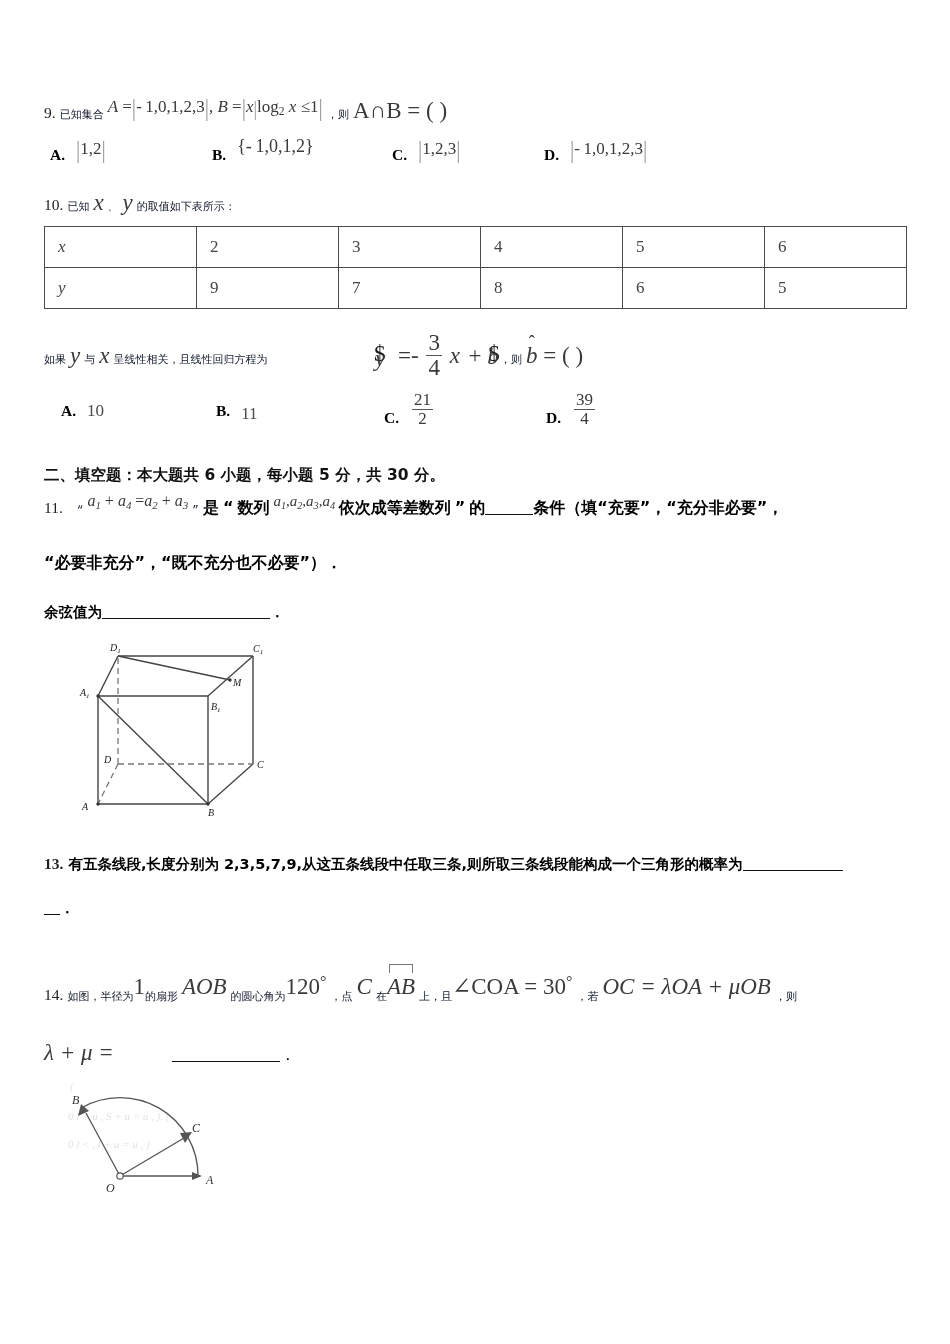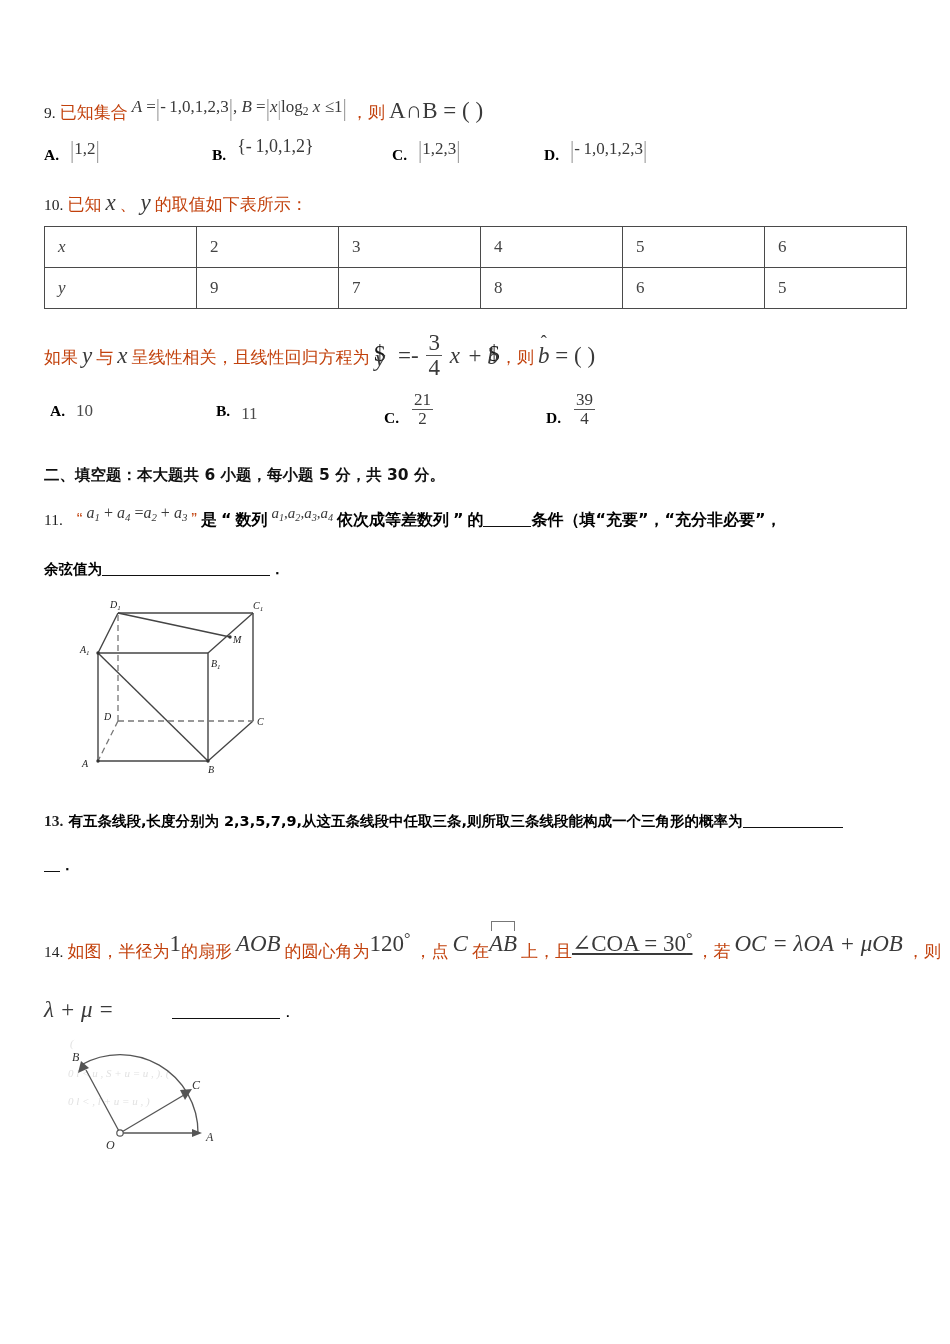--- a/index.html
+++ b/index.html
@@ -23,23 +23,23 @@
   }
   .content {
     position: absolute;
     left: 44px;
     top: 88px;
     width: 866px;
   }
 
   
   .cn {
-    font-family: Liberation Sans, sans-serif;
-    font-size: 17px;
-    color: #c2410c;
+    font-family: Liberation Mono, monospace;
+    font-size: 11px;
+    color: #0f172a;
   }
   .qnum {
     font-family: "Liberation Serif", serif;
     font-size: 15.5px;
     color: #222;
   }
   .mi {
     font-family: "Liberation Serif", "DejaVu Serif", serif;
     font-style: italic;
     color: #3a3a3a;
@@ -194,22 +194,21 @@
   .section-head {
     margin-top: 30px;
     font-family: "DejaVu Sans", "Liberation Sans", sans-serif;
     font-weight: bold;
     font-size: 15.5px;
     color: #111;
   }
 
   
   .q11 {
-    margin-top: 16px;
-    line-height: 35px;
+    line-height: 44px;
   }
   .q11 .l1 { white-space: nowrap; }
   .q11 .l2 { margin-top: 6px; }
   .blank-s {
     display: inline-block;
     width: 48px;
     border-bottom: 1.4px solid #111;
     vertical-align: -2px;
   }
   .bold-cn {
@@ -307,21 +306,21 @@
       <span class="inline-math math">
         <span class="mi">A</span> <span class="mn">=</span><span class="setb">|</span><span class="mn">- 1,0,1,2,3</span><span class="setb">|</span><span class="mn">,</span>
         <span class="mi">B</span> <span class="mn">=</span><span class="setb">|</span><span class="mi">x</span><span class="setb" style="font-size:1.05em">|</span><span class="mn">log</span><span class="subn">2</span> <span class="mi">x</span> <span class="mn">≤1</span><span class="setb">|</span>
       </span>
       <span class="cn">，<span>则</span></span>
       <span class="math mathlg">A∩B = (   )</span>
     </div>
   </div>
 
   <div class="opt-row">
-    <div class="opt" style="left:0;">
+    <div class="opt" style="left:6px;">
       <span class="lbl">A.</span>
       <span class="val math"><span class="setb">|</span><span class="mn">1,2</span><span class="setb">|</span></span>
     </div>
     <div class="opt" style="left:168px;">
       <span class="lbl">B.</span>
       <span class="val math" style="top:-8px;font-size:18px;">{<span class="mn">- 1,0,1,2</span>}</span>
     </div>
     <div class="opt" style="left:348px;">
       <span class="lbl">C.</span>
       <span class="val math"><span class="setb">|</span><span class="mn">1,2,3</span><span class="setb">|</span></span>
@@ -400,21 +399,21 @@
     <span class="tail">
       <span class="cn">，则</span>
       <span class="math mathlg">
         <span class="hatvar"><span class="hat">̂</span><span class="mi">b</span></span>
         <span>= (   )</span>
       </span>
     </span>
   </div>
 
   <div class="opt-row" style="margin-top:16px;">
-    <div class="opt" style="left:6px;">
+    <div class="opt" style="left:17px;">
       <span class="lbl">A.</span>
       <span class="val plain math mathlg">10</span>
     </div>
     <div class="opt" style="left:172px;">
       <span class="lbl">B.</span>
       <span class="val plain math mathlg" style="top:3px;">11</span>
     </div>
     <div class="opt" style="left:340px;">
       <span class="lbl">C.</span>
       <span class="val math mathlg">
@@ -447,20 +446,23 @@
       <span class="cn">”</span>
       <span class="bold-cn">是</span>
       <span class="bold-cn">“</span>
       <span class="bold-cn">数列</span>
       <span class="math" style="font-size:15px;position:relative;top:-7px;">
         <span class="mi">a</span><span class="sub">1</span><span class="mn">,</span><span class="mi">a</span><span class="sub">2</span><span class="mn">,</span><span class="mi">a</span><span class="sub">3</span><span class="mn">,</span><span class="mi">a</span><span class="sub">4</span>
       </span>
       <span class="bold-cn">依次成等差数列</span>
       <span class="bold-cn">”</span>
       <span class="bold-cn">的</span><span class="blank-s"></span><span class="bold-cn">条件（填</span><span class="bold-cn">“充要”</span><span class="bold-cn">，</span><span class="bold-cn">“充分非必要”</span><span class="bold-cn">，</span>
+    </div>
+    <div class="l2">
+      <span class="bold-cn">“必要非充分”</span><span class="bold-cn">，</span><span class="bold-cn">“既不充分也不必要”</span><span class="bold-cn">）．</span>
     </div>
   </div>
 
   <div class="q12">
     <div class="l2">
       <span>余弦值为</span><span class="blank-m"></span><span>．</span>
     </div>
 
     <div class="cube-wrap">
       <svg width="240" height="180" viewBox="0 0 240 180">
@@ -522,21 +524,21 @@
 
   <div class="q14">
     <div class="l1">
       <span class="qnum">14.</span>
       <span class="cn">如图，半径为</span><span class="math mathlg mn" style="position:relative;top:-6px;">1</span><span class="cn">的扇形</span>
       <span class="math mathlg mi" style="position:relative;top:-6px;">AOB</span>
       <span class="cn">的圆心角为</span><span class="math mathlg mn" style="position:relative;top:-6px;"><span>120</span><span class="sup-deg">°</span></span>
       <span class="cn">，</span><span class="cn">点</span>
       <span class="math mathlg mi" style="position:relative;top:-6px;">C</span>
       <span class="cn">在</span><span class="math mathlg mi arcAB" style="position:relative;top:-6px;"><span class="bar"></span><span>AB</span></span>
-      <span class="cn">上，且</span><span class="math mathlg" style="position:relative;top:-6px;text-decoration:underline;"><span>∠COA = 30</span><span class="sup-deg">°</span></span>
+      <span class="cn">上，且</span><span class="math mathlg" style="position:relative;top:-6px;"><span>∠COA = 30</span><span class="sup-deg">°</span></span>
       <span class="cn">，</span><span class="cn">若</span>
       <span class="math mathlg mi" style="position:relative;top:-6px;">OC = λOA + μOB</span>
       <span class="cn">，</span><span class="cn">则</span>
     </div>
     <div class="l2">
       <span class="math mathlg mi">λ + μ =</span><span class="blank-u"></span><span>．</span>
     </div>
 
     <div class="sector-wrap">
       <svg width="200" height="125" viewBox="0 0 200 125">

